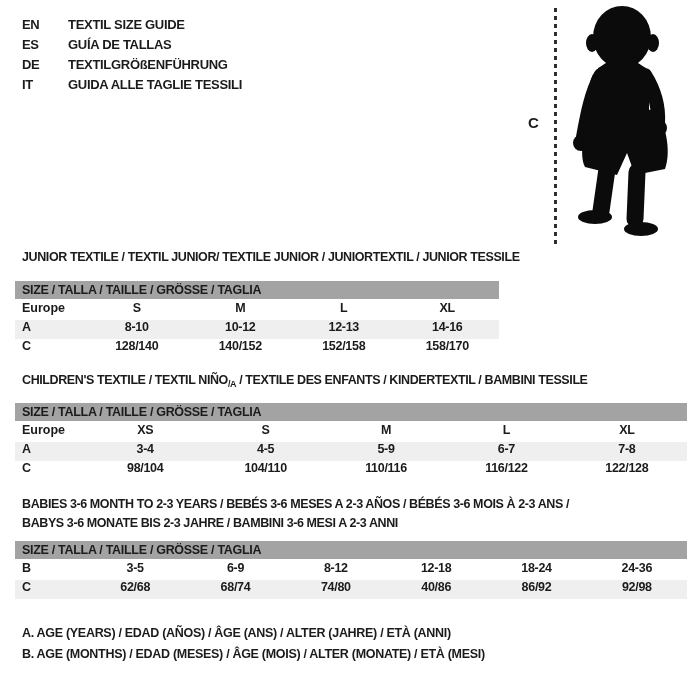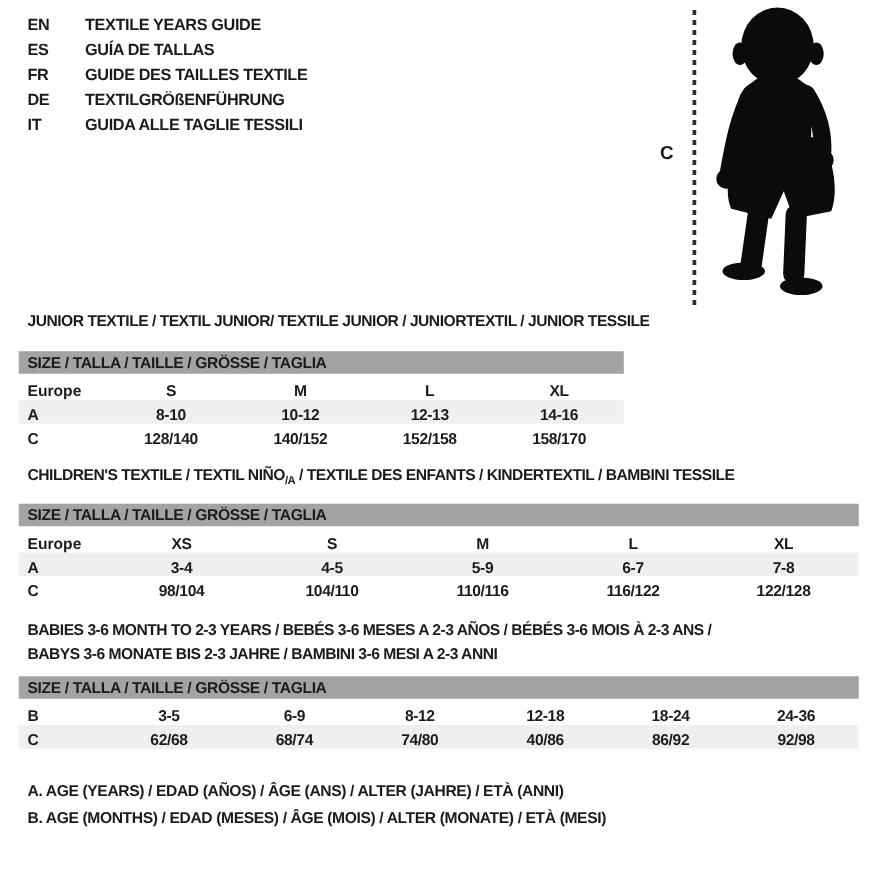--- a/index.html
+++ b/index.html
@@ -3,21 +3,21 @@
 <meta charset="utf-8">
 <style>
   html,body{margin:0;padding:0;}
   body{
     width:700px;height:700px;position:relative;background:#ffffff;
     font-family:"Liberation Sans","DejaVu Sans",sans-serif;
     color:#1b1b1b;overflow:hidden;
   }
   
   .lang-block{position:absolute;left:22px;top:12px;}
-  .lang-row{display:flex;height:20px;align-items:flex-start;}
+  .lang-row{display:flex;height:20px;align-items:flex-end;}
   .lang-code{width:46px;font-weight:bold;font-size:13px;letter-spacing:-0.3px;}
   .lang-label{font-weight:bold;font-size:13px;letter-spacing:-0.3px;white-space:nowrap;}
   
   .figure-wrap{position:absolute;left:520px;top:0;width:180px;height:255px;}
   .dotted-line{
     position:absolute;left:34px;top:8px;width:3px;height:237px;
     background:repeating-linear-gradient(to bottom,#2e2e2e 0 4px,transparent 4px 8px);
   }
   .measure-c{position:absolute;left:8px;top:114px;font-weight:bold;font-size:15px;}
   .baby-svg{position:absolute;left:45px;top:5px;}
@@ -27,45 +27,41 @@
     letter-spacing:-0.4px;white-space:nowrap;
   }
   .sub{font-size:9px;vertical-align:-3px;}
   
   .size-table{position:absolute;left:15px;}
   .t-head{
     height:18px;background:#a3a3a3;display:flex;align-items:center;
     padding-left:7px;font-weight:bold;font-size:12.5px;letter-spacing:-0.3px;
     margin-bottom:2px;box-sizing:border-box;
   }
-  .t-row{display:flex;height:19px;align-items:flex-end;}
+  .t-row{display:flex;height:19px;align-items:flex-start;}
   .t-row.stripe{background:#efefef;}
   .t-label{width:70px;padding-left:7px;font-weight:bold;font-size:12.5px;box-sizing:border-box;}
   .t-cell{flex:1;text-align:center;font-weight:bold;font-size:12.5px;letter-spacing:-0.3px;}
   .w-junior{width:484px;}
   .w-wide{width:672px;}
   
   .footnotes{position:absolute;left:22px;top:626px;}
   .footnote{height:21px;font-weight:bold;font-size:12.5px;letter-spacing:-0.3px;white-space:nowrap;}
 </style>
 </head>
 <body>
 
 <div class="lang-block">
   <div class="lang-row">
     <span class="lang-code">EN</span>
-    <span class="lang-label">TEXTILE YEARS GUIDE</span>
+    <span class="lang-label">TEXTIL SIZE GUIDE</span>
   </div>
   <div class="lang-row">
     <span class="lang-code">ES</span>
     <span class="lang-label">GUÍA DE TALLAS</span>
-  </div>
-  <div class="lang-row">
-    <span class="lang-code">FR</span>
-    <span class="lang-label">GUIDE DES TAILLES TEXTILE</span>
   </div>
   <div class="lang-row">
     <span class="lang-code">DE</span>
     <span class="lang-label">TEXTILGRÖßENFÜHRUNG</span>
   </div>
   <div class="lang-row">
     <span class="lang-code">IT</span>
     <span class="lang-label">GUIDA ALLE TAGLIE TESSILI</span>
   </div>
 </div>

